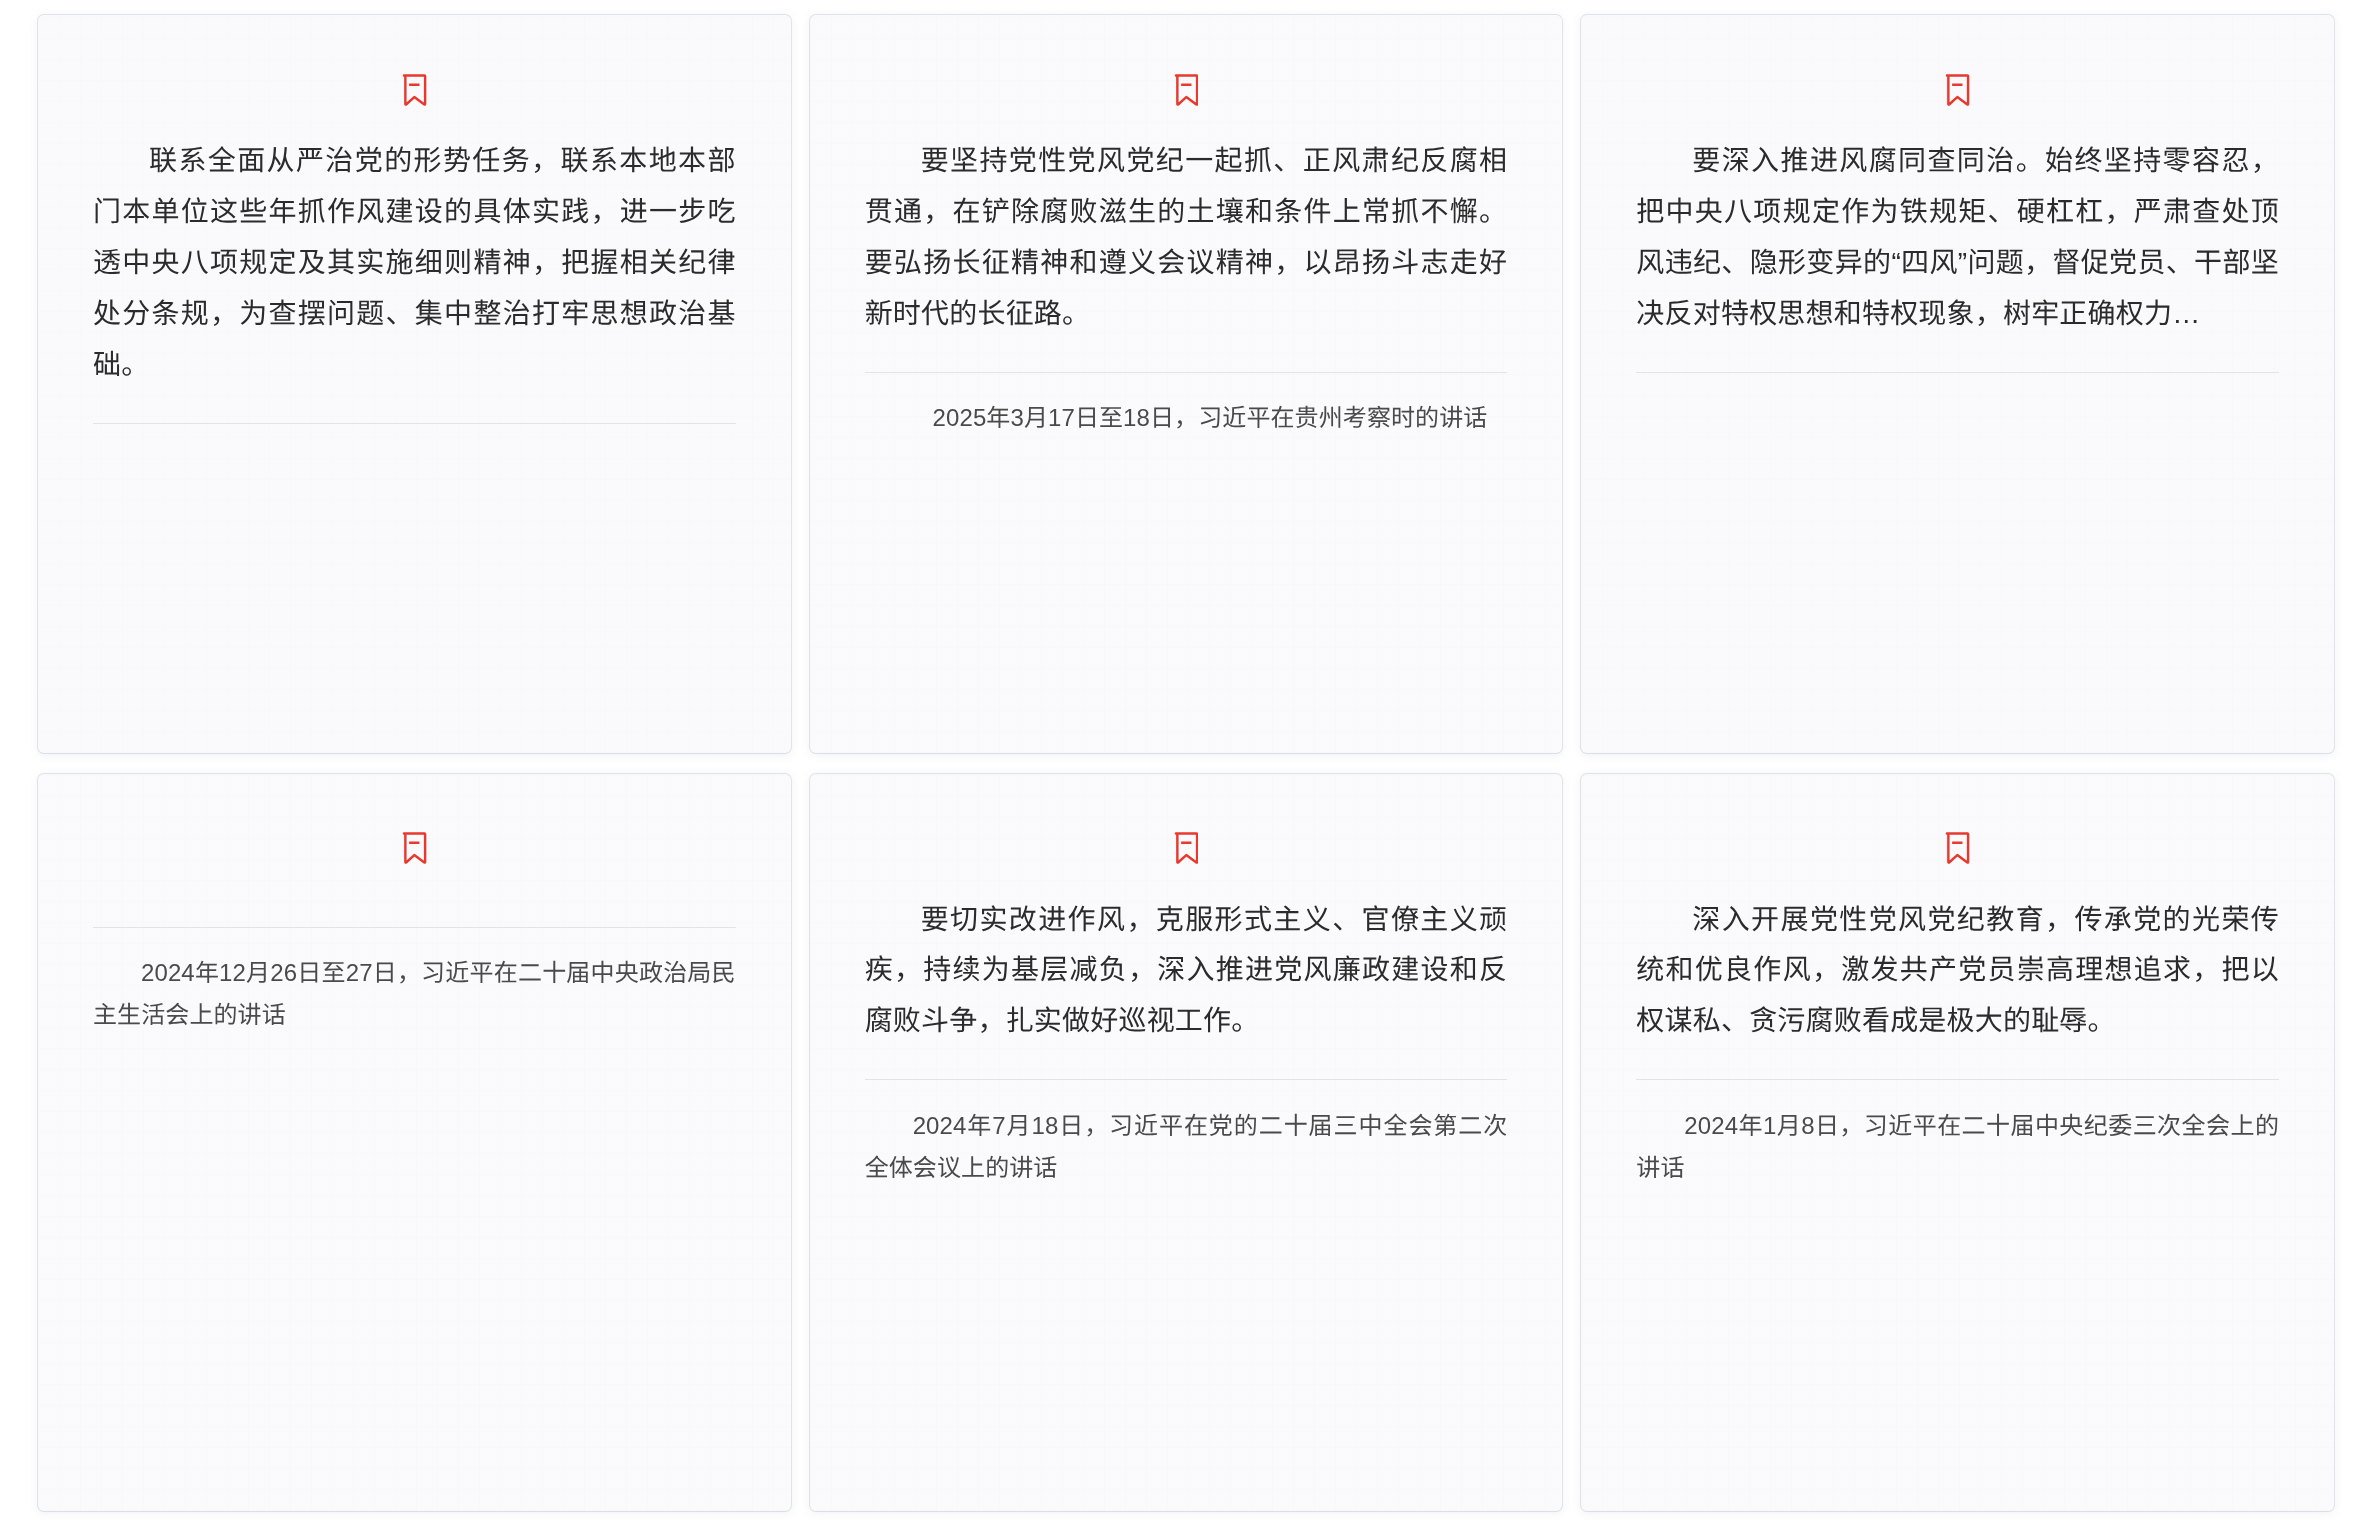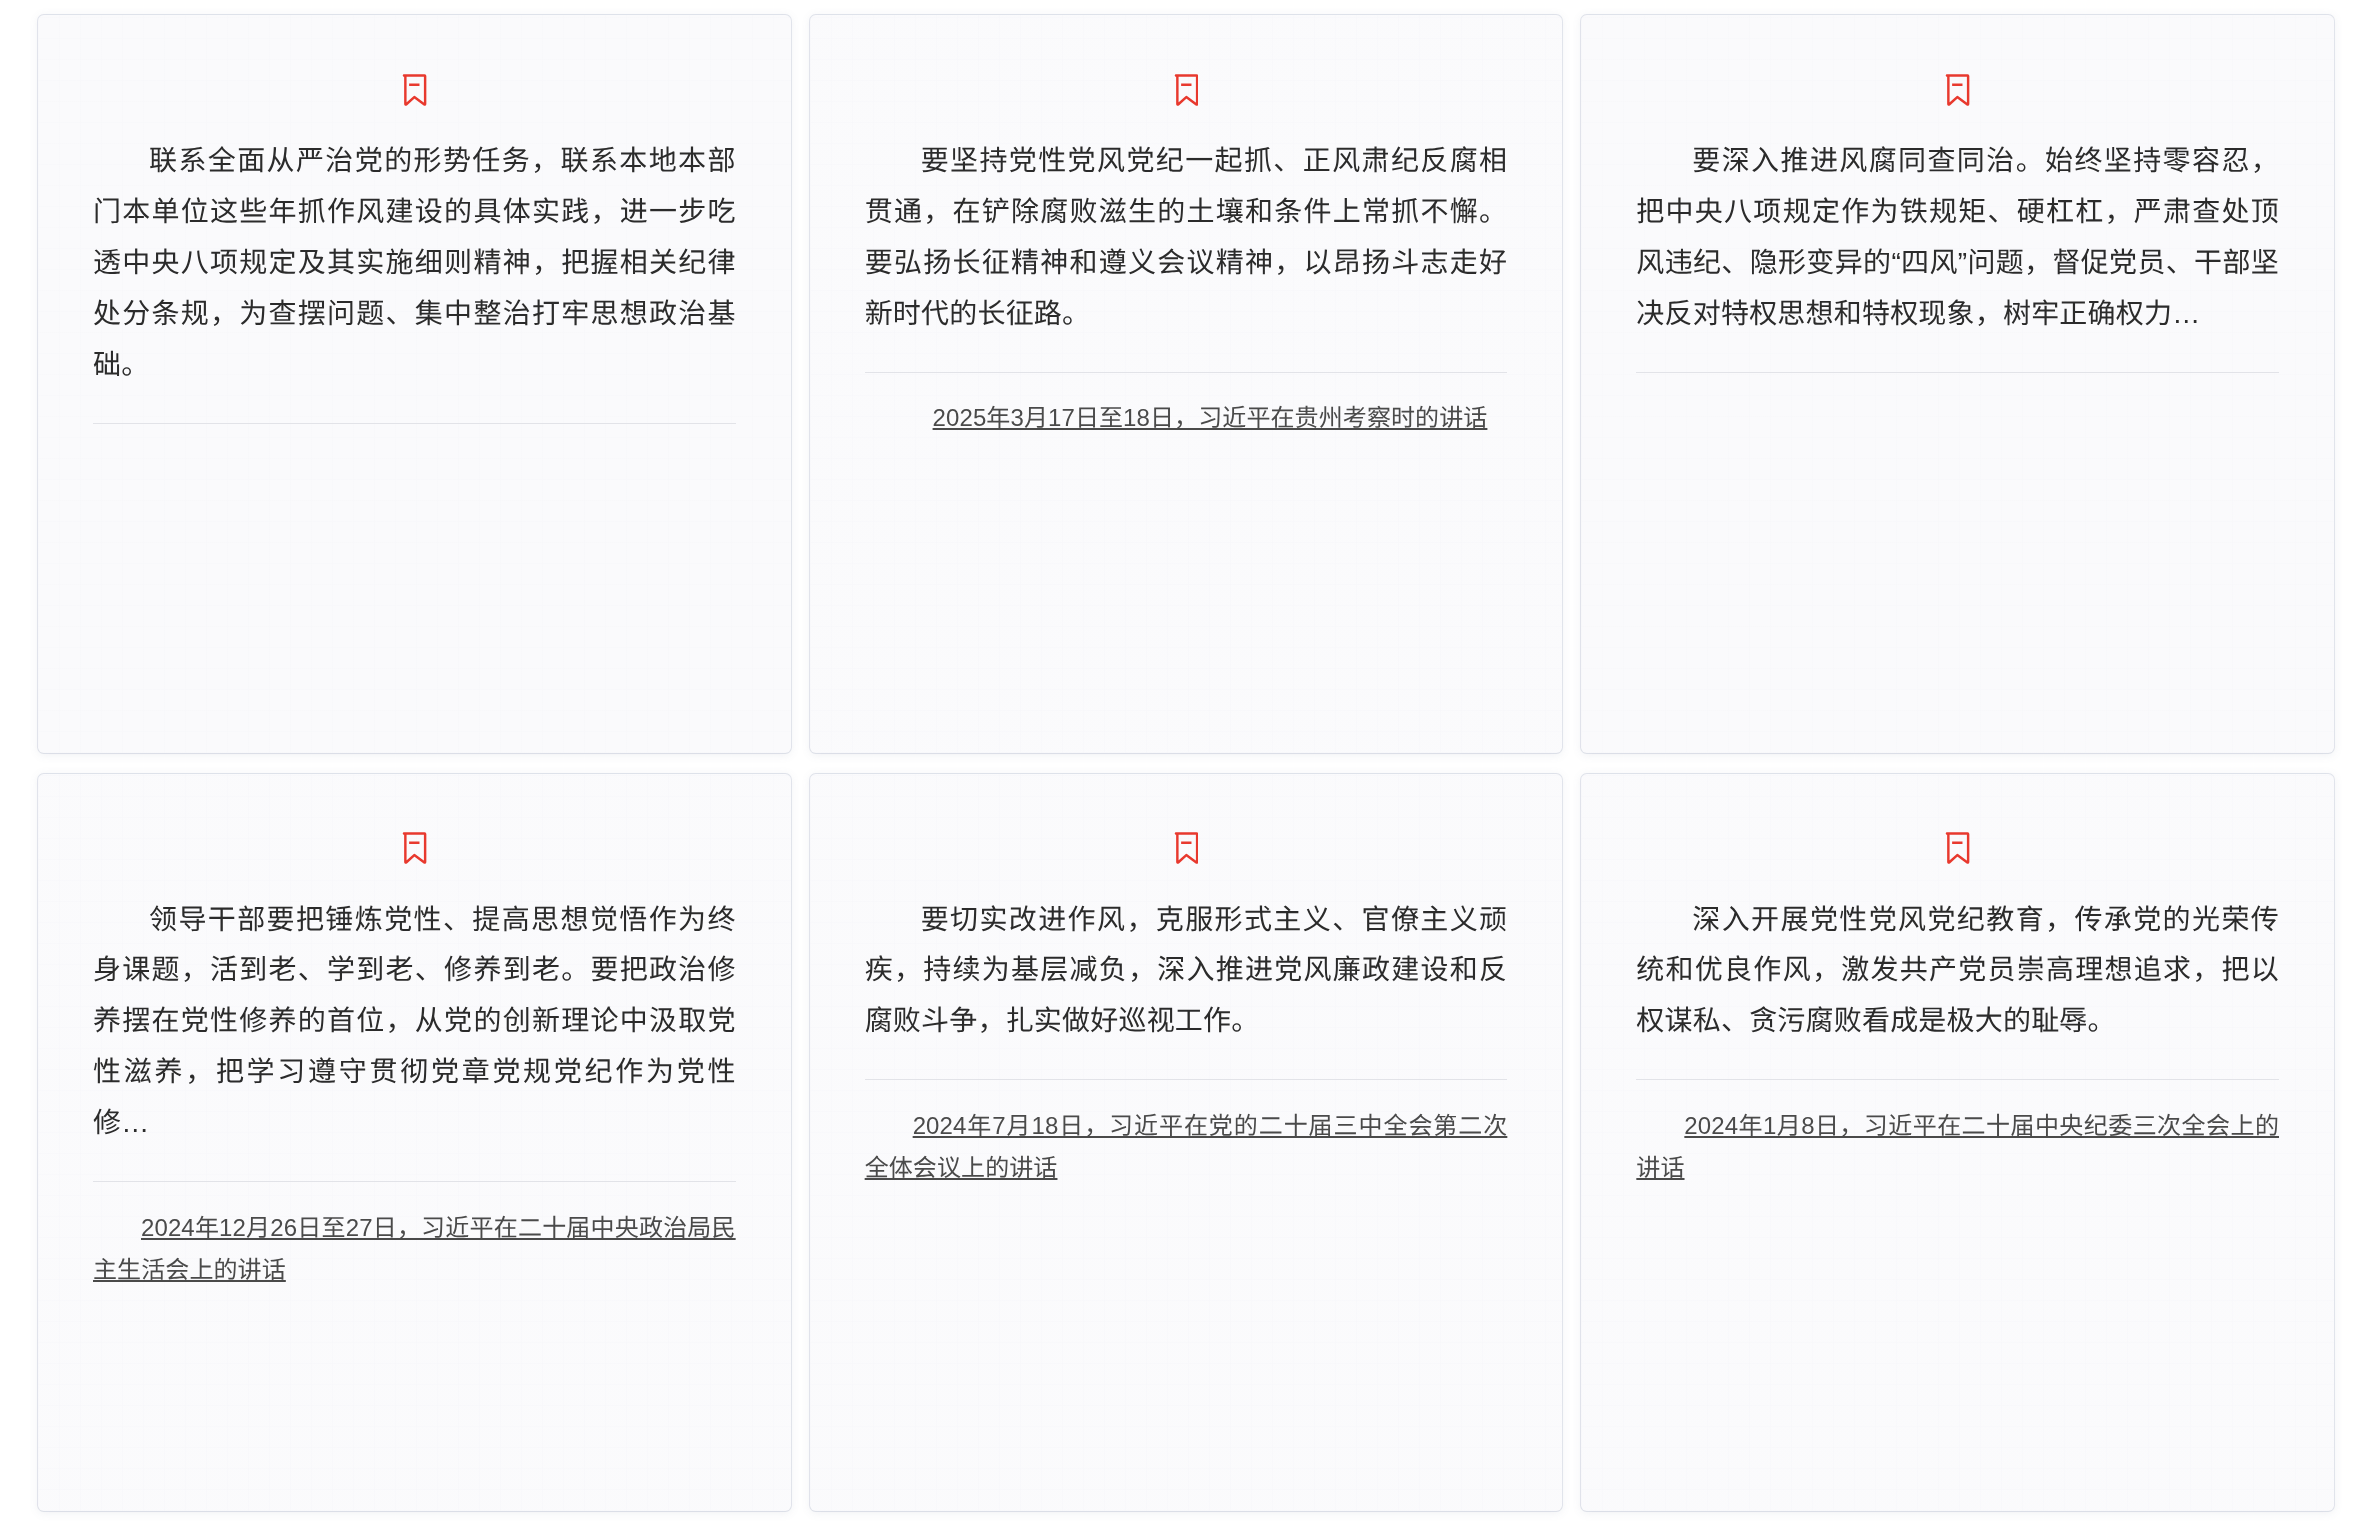--- a/index.html
+++ b/index.html
@@ -77,21 +77,20 @@
   }
 
   .source-text {
     margin-top: 24.6px;
     font-size: 24px;
     line-height: 1.75;
     color: #4a4a4a;
     text-indent: 2em;
     text-align: justify;
     letter-spacing: 0.1px;
-    text-decoration: underline;
   }
 
   .spacer {
     flex: 1 1 auto;
   }
 </style>
 </head>
 <body>
 
 <div class="grid">
@@ -133,21 +132,20 @@
     <div class="spacer"></div>
   </div>
 
   <div class="card">
     <div class="bookmark-wrap">
       <svg class="bookmark-icon" viewBox="0 0 26 34" aria-hidden="true">
         <path d="M2 1.5 h22 a0.5 0.5 0 0 1 0.5 0.5 v30 a0.5 0.5 0 0 1 -0.8 0.4 L13 24.5 L4.3 32.4 a0.5 0.5 0 0 1 -0.8 -0.4 v-30 a0.5 0.5 0 0 1 0.5 -0.5 z" fill="none" stroke="#e8392e" stroke-width="2.6" stroke-linejoin="round"></path>
         <path d="M7.5 11.5 h11" stroke="#e8392e" stroke-width="2.6" stroke-linecap="butt"></path>
       </svg>
     </div>
-    <div class="quote-text">领导干部要把锤炼党性、提高思想觉悟作为终身课题，活到老、学到老、修养到老。要把政治修养摆在党性修养的首位，从党的创新理论中汲取党性滋养，把学习遵守贯彻党章党规党纪作为党性修…</div>
     <hr class="divider">
     <div class="source-text">2024年12月26日至27日，习近平在二十届中央政治局民主生活会上的讲话</div>
     <div class="spacer"></div>
   </div>
 
   <div class="card">
     <div class="bookmark-wrap">
       <svg class="bookmark-icon" viewBox="0 0 26 34" aria-hidden="true">
         <path d="M2 1.5 h22 a0.5 0.5 0 0 1 0.5 0.5 v30 a0.5 0.5 0 0 1 -0.8 0.4 L13 24.5 L4.3 32.4 a0.5 0.5 0 0 1 -0.8 -0.4 v-30 a0.5 0.5 0 0 1 0.5 -0.5 z" fill="none" stroke="#e8392e" stroke-width="2.6" stroke-linejoin="round"></path>
         <path d="M7.5 11.5 h11" stroke="#e8392e" stroke-width="2.6" stroke-linecap="butt"></path>

